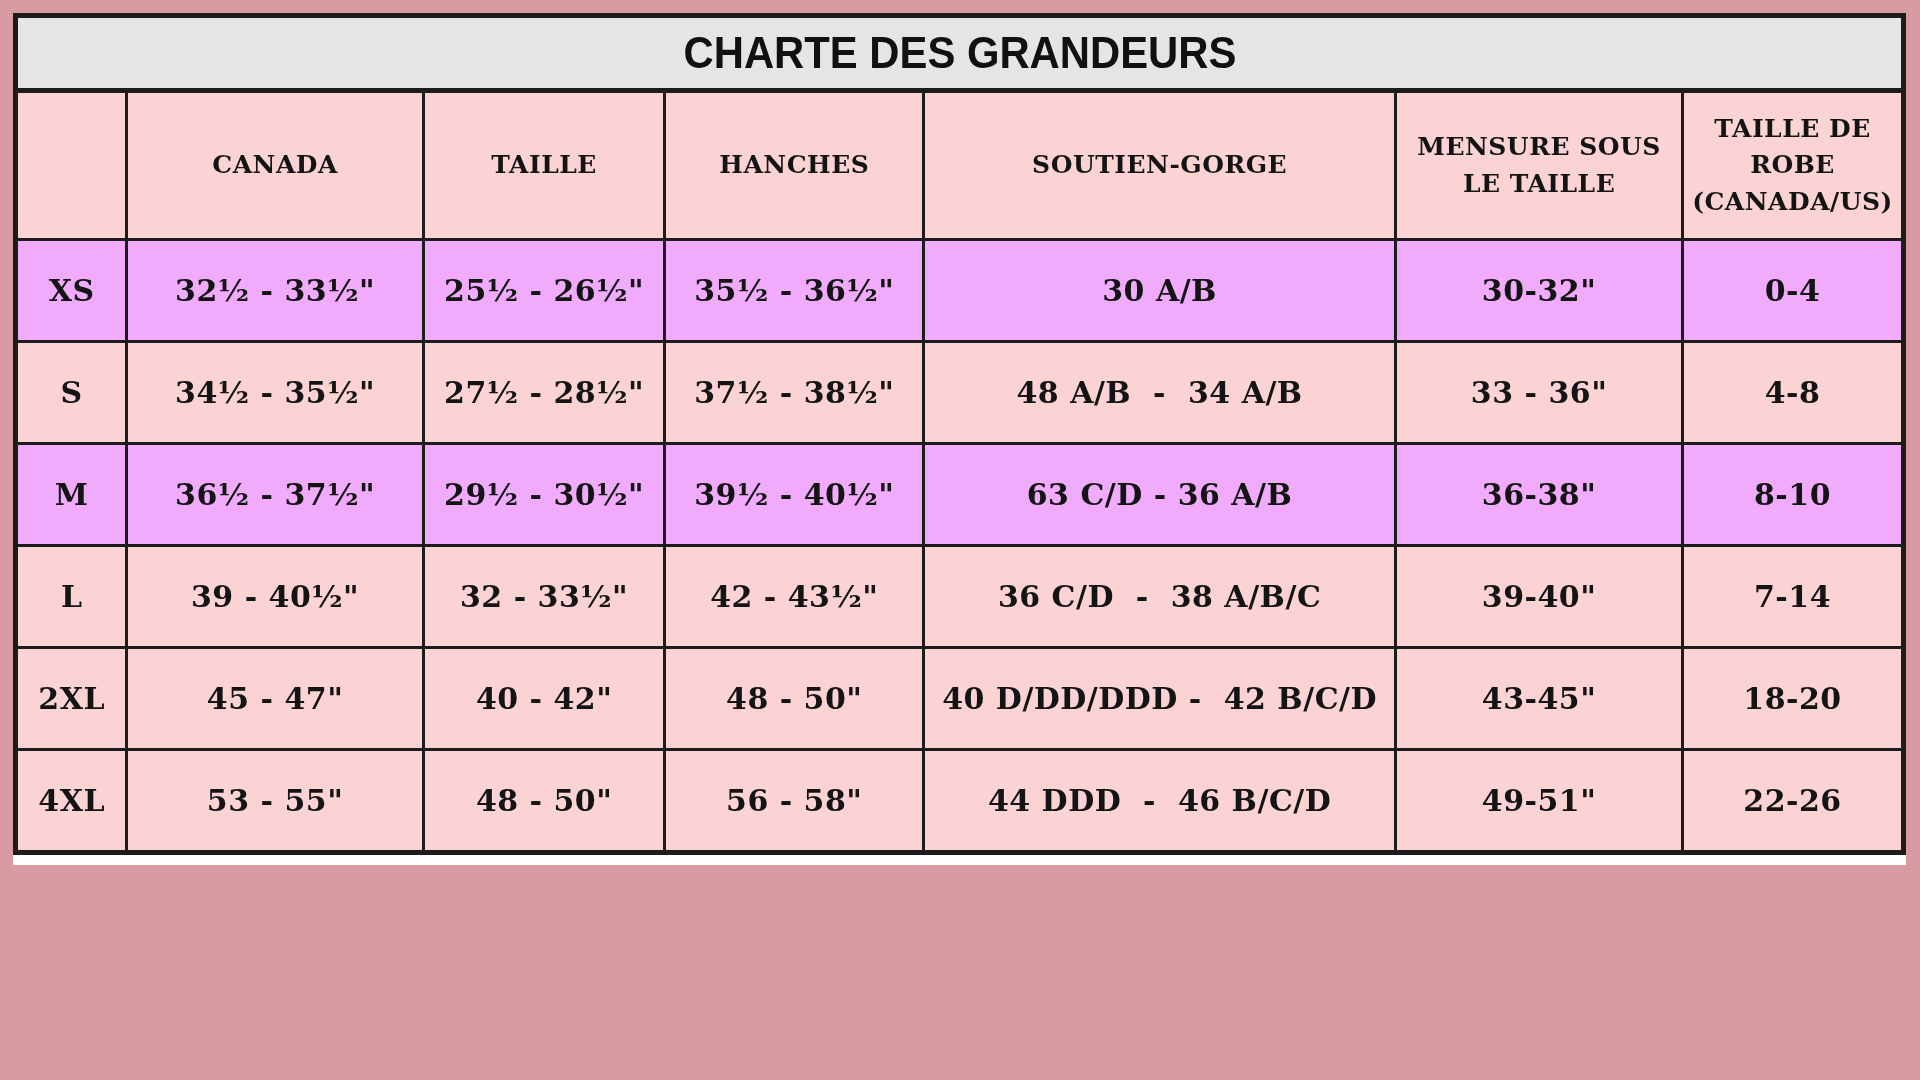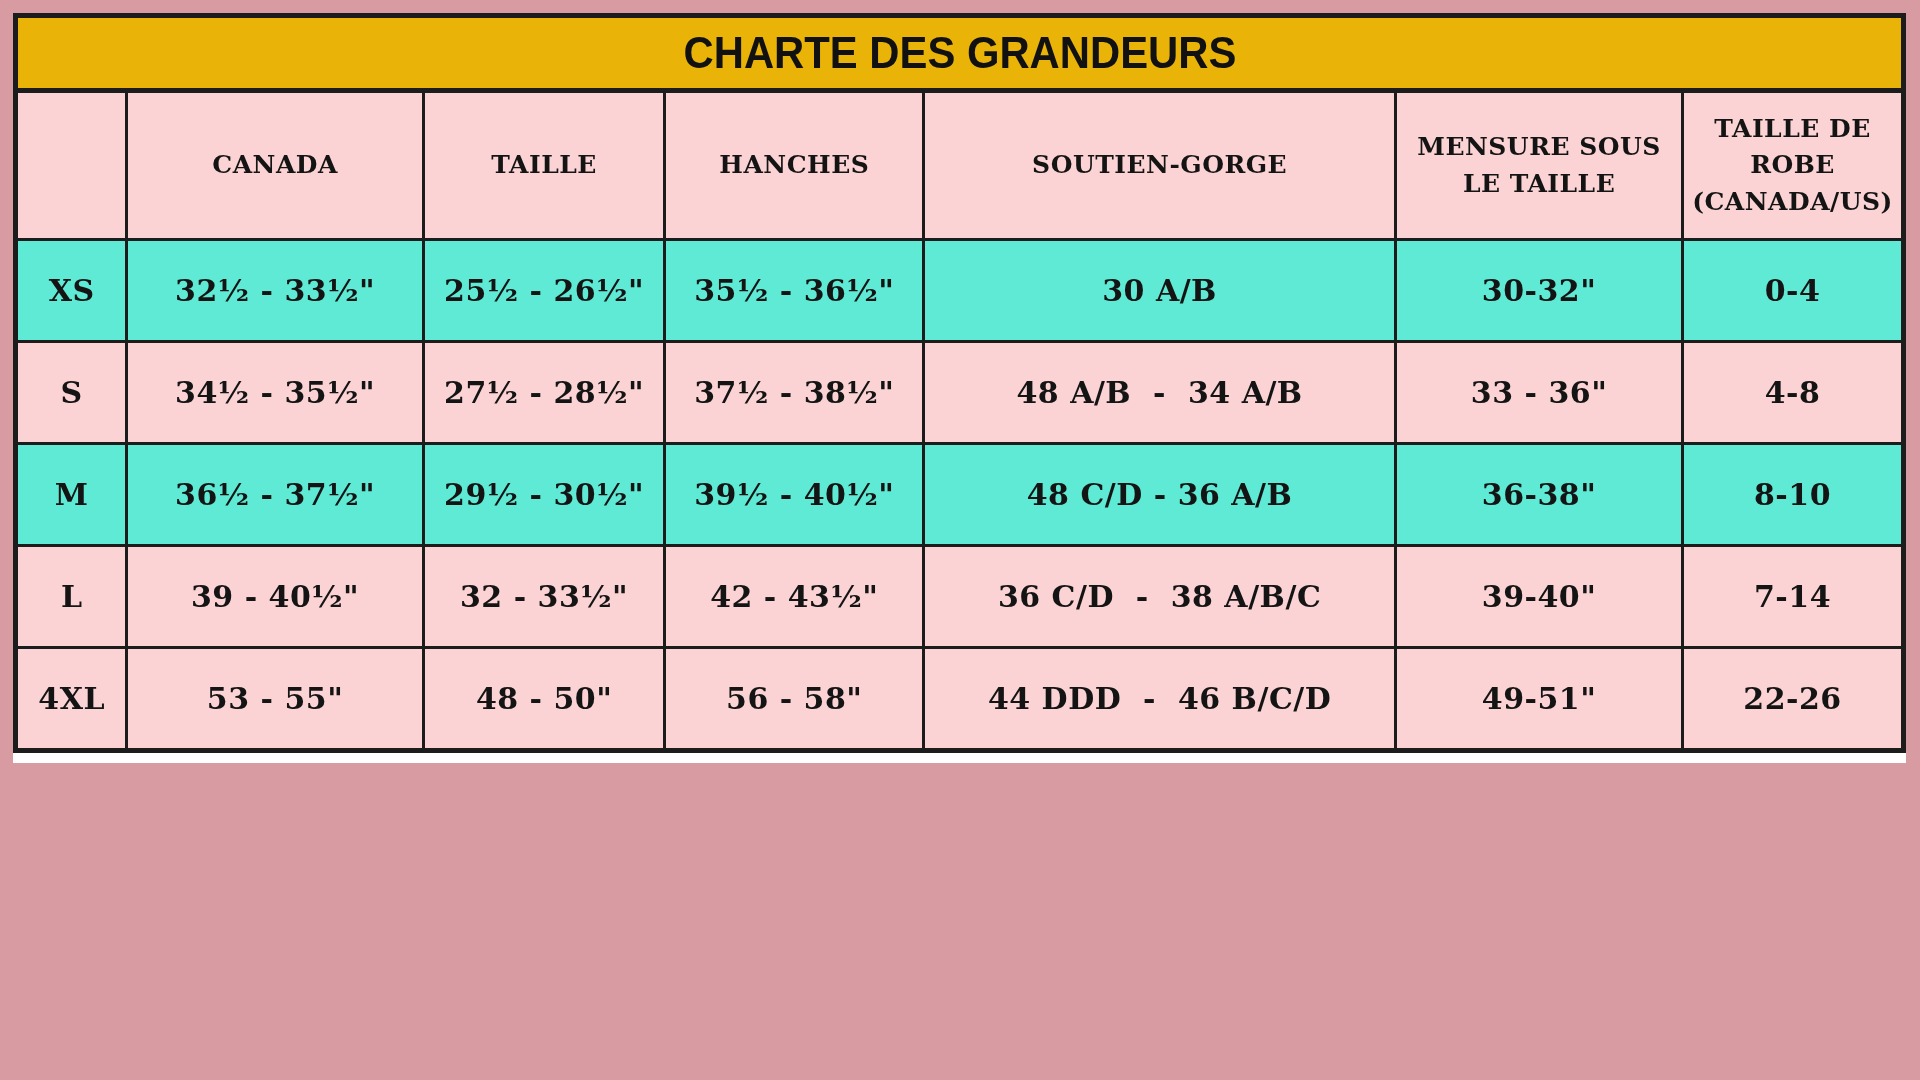--- a/index.html
+++ b/index.html
@@ -25,21 +25,21 @@
   }
   td, th {
     border: 3px solid #1c1c1c;
     text-align: center;
     vertical-align: middle;
     color: #141414;
     padding: 0;
     overflow: hidden;
   }
   tr.title-row td {
-    background: #eab308;
+    background: #e5e5e5;
     height: 70px;
     border-bottom: 5px solid #1c1c1c;
     text-decoration: underline;
   }
   .title-text {
     display: inline-block;
     font-family: "Liberation Sans", sans-serif;
     font-weight: 700;
     font-size: 44px;
     letter-spacing: 0px;
@@ -54,21 +54,21 @@
     white-space: pre-line;
     line-height: 1.45;
     letter-spacing: 0.5px;
   }
   tr.data-row td {
     height: 99px;
     font-size: 30px;
     font-weight: 700;
     letter-spacing: 0.5px;
   }
-  tr.row-white td { background: #5eead4; }
+  tr.row-white td { background: #f0abfc; }
   tr.row-pink td { background: #fbd3d4; }
   td.soutien-cell { white-space: pre; }
   .bottom-strip {
     width: 100%;
     height: 10px;
     background: #ffffff;
   }
 </style>
 </head>
 <body>
@@ -120,36 +120,45 @@
         <td class="soutien-cell">48 A/B  -  34 A/B</td>
         <td>33 - 36"</td>
         <td>4-8</td>
       </tr>
 
       <tr class="data-row row-white">
         <td>M</td>
         <td>36½ - 37½"</td>
         <td>29½ - 30½"</td>
         <td>39½ - 40½"</td>
-        <td class="soutien-cell">48 C/D - 36 A/B</td>
+        <td class="soutien-cell">63 C/D - 36 A/B</td>
         <td>36-38"</td>
         <td>8-10</td>
       </tr>
 
       <tr class="data-row row-pink">
         <td>L</td>
         <td>39 - 40½"</td>
         <td>32 - 33½"</td>
         <td>42 - 43½"</td>
         <td class="soutien-cell">36 C/D  -  38 A/B/C</td>
         <td>39-40"</td>
         <td>7-14</td>
       </tr>
 
 
+      <tr class="data-row row-pink">
+        <td>2XL</td>
+        <td>45 - 47"</td>
+        <td>40 - 42"</td>
+        <td>48 - 50"</td>
+        <td class="soutien-cell">40 D/DD/DDD -  42 B/C/D</td>
+        <td>43-45"</td>
+        <td>18-20</td>
+      </tr>
 
 
       <tr class="data-row row-pink">
         <td>4XL</td>
         <td>53 - 55"</td>
         <td>48 - 50"</td>
         <td>56 - 58"</td>
         <td class="soutien-cell">44 DDD  -  46 B/C/D</td>
         <td>49-51"</td>
         <td>22-26</td>

